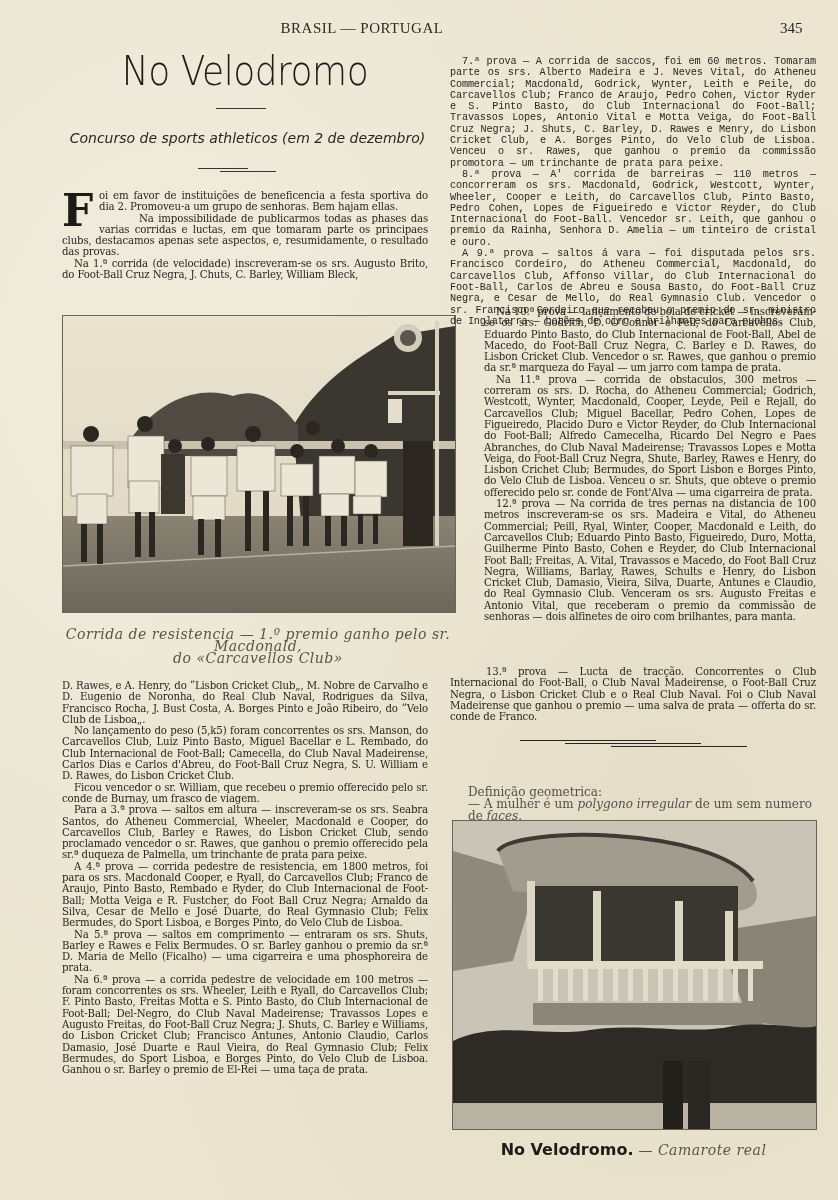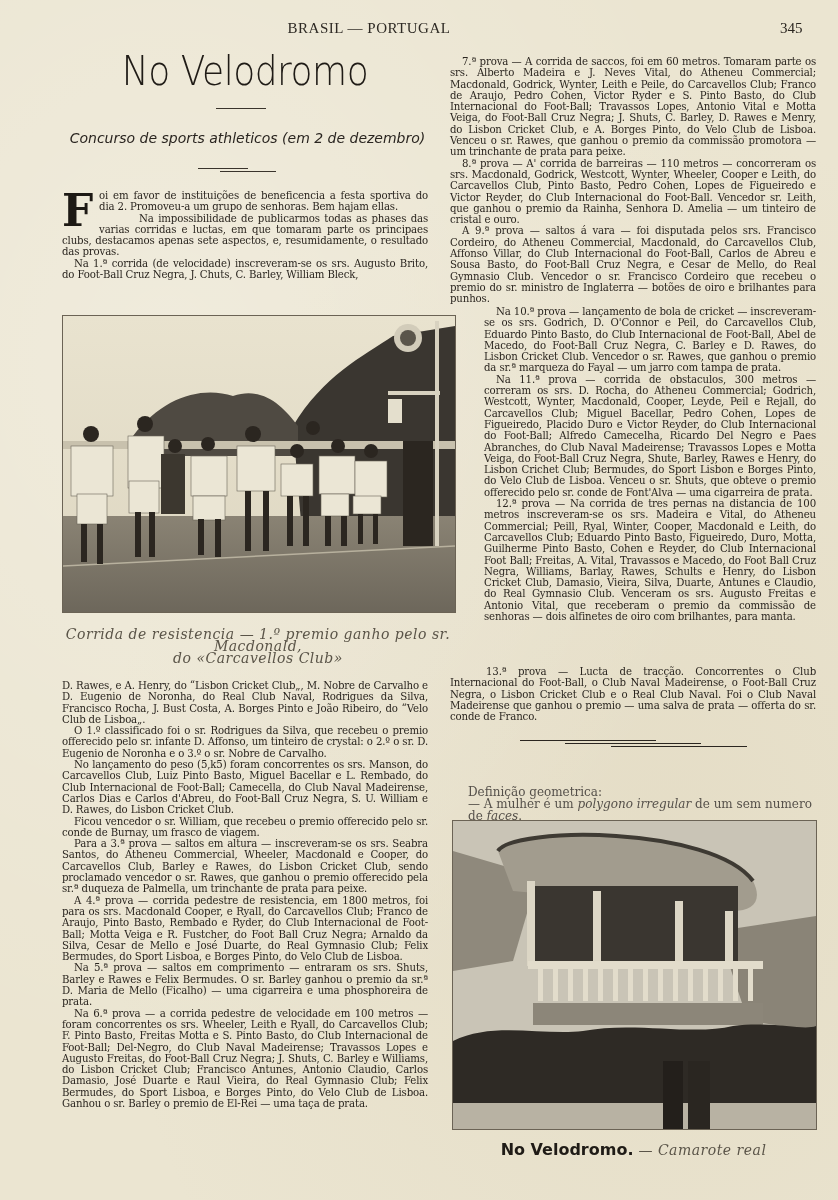--- a/index.html
+++ b/index.html
@@ -8,21 +8,21 @@
     background: #ebe5d1;
     background-image:
       radial-gradient(ellipse at 20% 30%, rgba(255,255,255,0.25), transparent 60%),
       radial-gradient(ellipse at 80% 70%, rgba(200,185,150,0.18), transparent 60%);
     color: #2b2620;
     font-family: "DejaVu Serif", serif;
   }
   .abs { position: absolute; }
   .running-head {
     left: 0; width: 724px; top: 20px; text-align: center;
-    font-family: "Liberation Serif", serif; font-size: 15px; letter-spacing: 0.5px; color: #2e2a24; margin-left: 7px;
+    font-family: "Liberation Serif", serif; font-size: 15px; letter-spacing: 0.5px; color: #2e2a24;
   }
   .page-num { left: 780px; top: 20px; font-family: "Liberation Serif", serif; font-size: 15px; }
   .title {
     left: 60px; width: 370px; top: 50px; text-align: center;
     font-family: "DejaVu Sans", sans-serif; font-weight: 300; font-size: 36px; letter-spacing: -0.5px;
     color: #1f1b16; transform: scaleY(1.15);
   }
   .rule { background: #3a342c; height: 1px; }
   .subtitle {
     left: 55px; width: 385px; top: 130px; text-align: center;
@@ -139,30 +139,29 @@
     </g>
   </svg>
 </div>
 <div class="abs caption-it" style="left:62px; top:628px; width:392px; line-height:12px;">
   <div>Corrida de resistencia — 1.º premio ganho pelo sr. Macdonald,</div>
   <div>do «Carcavellos Club»</div>
 </div>
 
 <div class="abs col" style="left:62px; top:680px; width:366px;">
   <p class="noindent">D. Rawes, e A. Henry, do “Lisbon Cricket Club„, M. Nobre de Carvalho e D. Eugenio de Noronha, do Real Club Naval, Rodrigues da Silva, Francisco Rocha, J. Bust Costa, A. Borges Pinto e João Ribeiro, do “Velo Club de Lisboa„.</p>
-  <p>O 1.º classificado foi o sr. Rodrigues da Silva, que recebeu o premio offerecido pelo sr. infante D. Affonso, um tinteiro de crystal: o 2.º o sr. D. Eugenio de Noronha e o 3.º o sr. Nobre de Carvalho.</p>
   <p>No lançamento do peso (5,k5) foram concorrentes os srs. Manson, do Carcavellos Club, Luiz Pinto Basto, Miguel Bacellar e L. Rembado, do Club Internacional de Foot-Ball; Camecella, do Club Naval Madeirense, Carlos Dias e Carlos d'Abreu, do Foot-Ball Cruz Negra, S. U. William e D. Rawes, do Lisbon Cricket Club.</p>
   <p>Ficou vencedor o sr. William, que recebeu o premio offerecido pelo sr. conde de Burnay, um frasco de viagem.</p>
   <p>Para a 3.ª prova — saltos em altura — inscreveram-se os srs. Seabra Santos, do Atheneu Commercial, Wheeler, Macdonald e Cooper, do Carcavellos Club, Barley e Rawes, do Lisbon Cricket Club, sendo proclamado vencedor o sr. Rawes, que ganhou o premio offerecido pela sr.ª duqueza de Palmella, um trinchante de prata para peixe.</p>
   <p>A 4.ª prova — corrida pedestre de resistencia, em 1800 metros, foi para os srs. Macdonald Cooper, e Ryall, do Carcavellos Club; Franco de Araujo, Pinto Basto, Rembado e Ryder, do Club Internacional de Foot-Ball; Motta Veiga e R. Fustcher, do Foot Ball Cruz Negra; Arnaldo da Silva, Cesar de Mello e José Duarte, do Real Gymnasio Club; Felix Bermudes, do Sport Lisboa, e Borges Pinto, do Velo Club de Lisboa.</p>
   <p>Na 5.ª prova — saltos em comprimento — entraram os srs. Shuts, Barley e Rawes e Felix Bermudes. O sr. Barley ganhou o premio da sr.ª D. Maria de Mello (Ficalho) — uma cigarreira e uma phosphoreira de prata.</p>
   <p>Na 6.ª prova — a corrida pedestre de velocidade em 100 metros — foram concorrentes os srs. Wheeler, Leith e Ryall, do Carcavellos Club; F. Pinto Basto, Freitas Motta e S. Pinto Basto, do Club Internacional de Foot-Ball; Del-Negro, do Club Naval Madeirense; Travassos Lopes e Augusto Freitas, do Foot-Ball Cruz Negra; J. Shuts, C. Barley e Williams, do Lisbon Cricket Club; Francisco Antunes, Antonio Claudio, Carlos Damasio, José Duarte e Raul Vieira, do Real Gymnasio Club; Felix Bermudes, do Sport Lisboa, e Borges Pinto, do Velo Club de Lisboa. Ganhou o sr. Barley o premio de El-Rei — uma taça de prata.</p>
 </div>
 
-<div class="abs col" style="left:450px; top:56px; width:366px;">
+<div class="abs col" style="left:450px; top:56px; width:366px;font-family:Liberation Mono, monospace;">
   <p>7.ª prova — A corrida de saccos, foi em 60 metros. Tomaram parte os srs. Alberto Madeira e J. Neves Vital, do Atheneu Commercial; Macdonald, Godrick, Wynter, Leith e Peile, do Carcavellos Club; Franco de Araujo, Pedro Cohen, Victor Ryder e S. Pinto Basto, do Club Internacional do Foot-Ball; Travassos Lopes, Antonio Vital e Motta Veiga, do Foot-Ball Cruz Negra; J. Shuts, C. Barley, D. Rawes e Menry, do Lisbon Cricket Club, e A. Borges Pinto, do Velo Club de Lisboa. Venceu o sr. Rawes, que ganhou o premio da commissão promotora — um trinchante de prata para peixe.</p>
   <p>8.ª prova — A' corrida de barreiras — 110 metros — concorreram os srs. Macdonald, Godrick, Westcott, Wynter, Wheeler, Cooper e Leith, do Carcavellos Club, Pinto Basto, Pedro Cohen, Lopes de Figueiredo e Victor Reyder, do Club Internacional do Foot-Ball. Vencedor sr. Leith, que ganhou o premio da Rainha, Senhora D. Amelia — um tinteiro de cristal e ouro.</p>
   <p>A 9.ª prova — saltos á vara — foi disputada pelos srs. Francisco Cordeiro, do Atheneu Commercial, Macdonald, do Carcavellos Club, Affonso Villar, do Club Internacional do Foot-Ball, Carlos de Abreu e Sousa Basto, do Foot-Ball Cruz Negra, e Cesar de Mello, do Real Gymnasio Club. Vencedor o sr. Francisco Cordeiro que recebeu o premio do sr. ministro de Inglaterra — botões de oiro e brilhantes para punhos.</p>
 </div>
 
 <div class="abs col" style="left:484px; top:306px; width:332px;">
   <p>Na 10.ª prova — lançamento de bola de cricket — inscreveram-se os srs. Godrich, D. O'Connor e Peil, do Carcavellos Club, Eduardo Pinto Basto, do Club Internacional de Foot-Ball, Abel de Macedo, do Foot-Ball Cruz Negra, C. Barley e D. Rawes, do Lisbon Cricket Club. Vencedor o sr. Rawes, que ganhou o premio da sr.ª marqueza do Fayal — um jarro com tampa de prata.</p>
   <p>Na 11.ª prova — corrida de obstaculos, 300 metros — correram os srs. D. Rocha, do Atheneu Commercial; Godrich, Westcott, Wynter, Macdonald, Cooper, Leyde, Peil e Rejall, do Carcavellos Club; Miguel Bacellar, Pedro Cohen, Lopes de Figueiredo, Placido Duro e Victor Reyder, do Club Internacional do Foot-Ball; Alfredo Camecelha, Ricardo Del Negro e Paes Abranches, do Club Naval Madeirense; Travassos Lopes e Motta Veiga, do Foot-Ball Cruz Negra, Shute, Barley, Rawes e Henry, do Lisbon Crichet Club; Bermudes, do Sport Lisbon e Borges Pinto, do Velo Club de Lisboa. Venceu o sr. Shuts, que obteve o premio offerecido pelo sr. conde de Font'Alva — uma cigarreira de prata.</p>
   <p>12.ª prova — Na corrida de tres pernas na distancia de 100 metros inscreveram-se os srs. Madeira e Vital, do Atheneu Commercial; Peill, Ryal, Winter, Cooper, Macdonald e Leith, do Carcavellos Club; Eduardo Pinto Basto, Figueiredo, Duro, Motta, Guilherme Pinto Basto, Cohen e Reyder, do Club Internacional Foot Ball; Freitas, A. Vital, Travassos e Macedo, do Foot Ball Cruz Negra, Williams, Barlay, Rawes, Schults e Henry, do Lisbon Cricket Club, Damasio, Vieira, Silva, Duarte, Antunes e Claudio, do Real Gymnasio Club. Venceram os srs. Augusto Freitas e Antonio Vital, que receberam o premio da commissão de senhoras — dois alfinetes de oiro com brilhantes, para manta.</p>
 </div>

